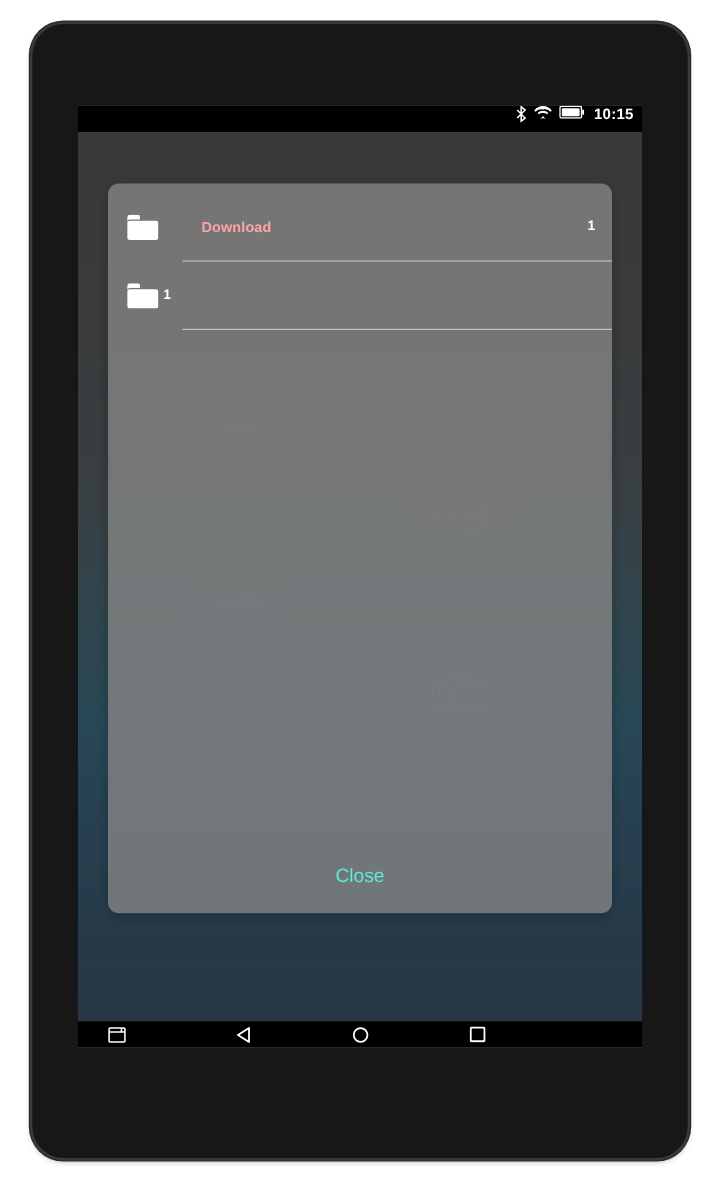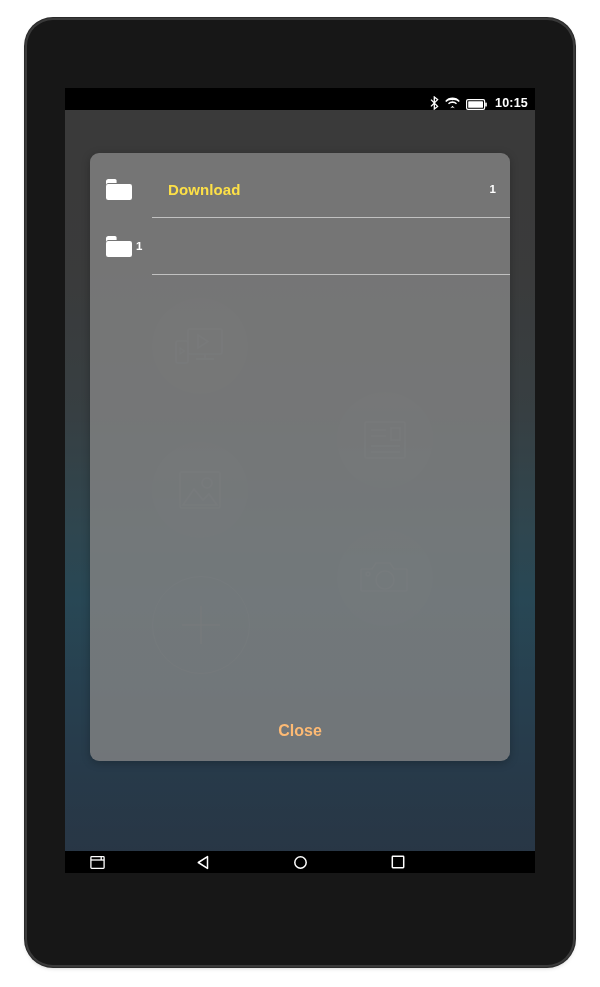--- a/index.html
+++ b/index.html
@@ -42,21 +42,21 @@
   }
 
   
   #statusbar {
     position: absolute;
     left: 0; top: 0;
     width: 100%;
     height: 22px;
     background: #000000;
     display: flex;
-    align-items: flex-end;
+    align-items: flex-start;
     justify-content: flex-end;
     padding-right: 7px;
     box-sizing: border-box;
     z-index: 40;
   }
   .sb-icon {
     display: inline-flex;
     align-items: center;
     margin-left: 6px;
   }
@@ -138,22 +138,22 @@
     position: relative;
   }
   .folder-icon {
     width: 30px;
     flex: 0 0 30px;
     display: flex;
     align-items: center;
   }
   .folder-name {
     flex: 1 1 auto;
-    color: #fde047;
-    font-size: 15px;
+    color: #fca5a5;
+    font-size: 12px;
     font-weight: bold;
     margin-left: 32px;
     letter-spacing: 0.1px;
   }
   .folder-count {
     color: #ffffff;
     font-size: 11.5px;
     font-weight: bold;
     flex: 0 0 auto;
   }
@@ -163,23 +163,23 @@
     margin-left: 62px;
     margin-right: 0px;
   }
 
   #close-button {
     flex: 0 0 auto;
     height: 60px;
     display: flex;
     align-items: center;
     justify-content: center;
-    color: #fdba74;
+    color: #5eead4;
     font-size: 16px;
-    font-weight: bold;
+    font-weight: normal;
     cursor: pointer;
     user-select: none;
   }
 
   
   #navbar {
     position: absolute;
     left: 0;
     top: 763px;
     width: 100%;

